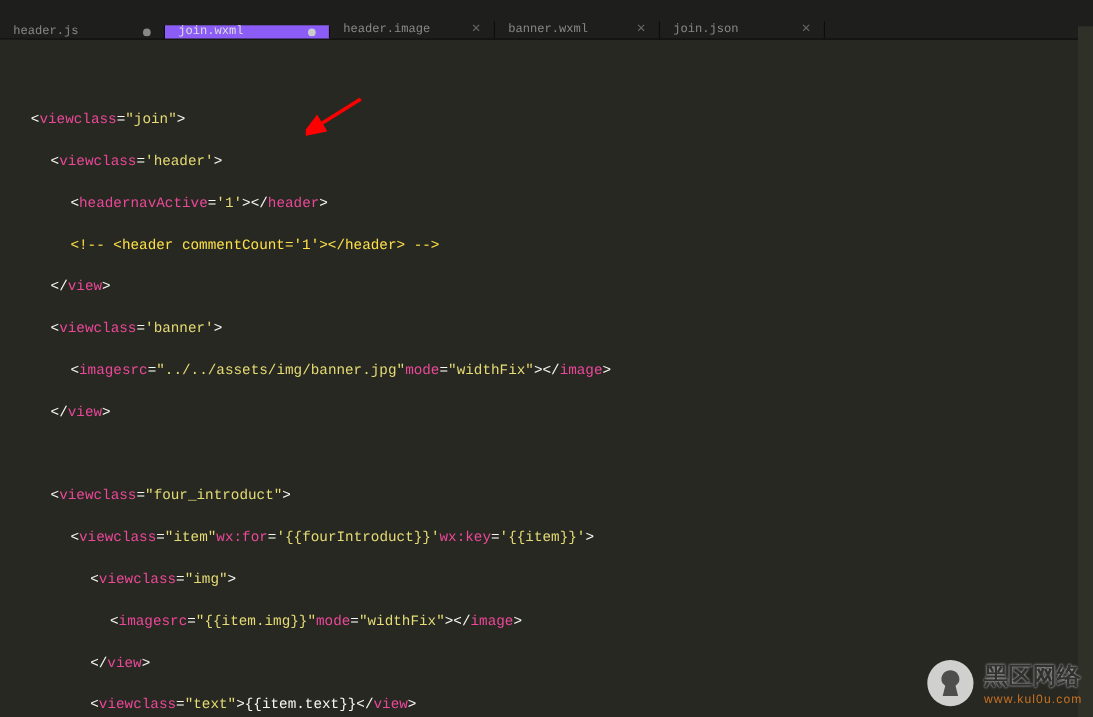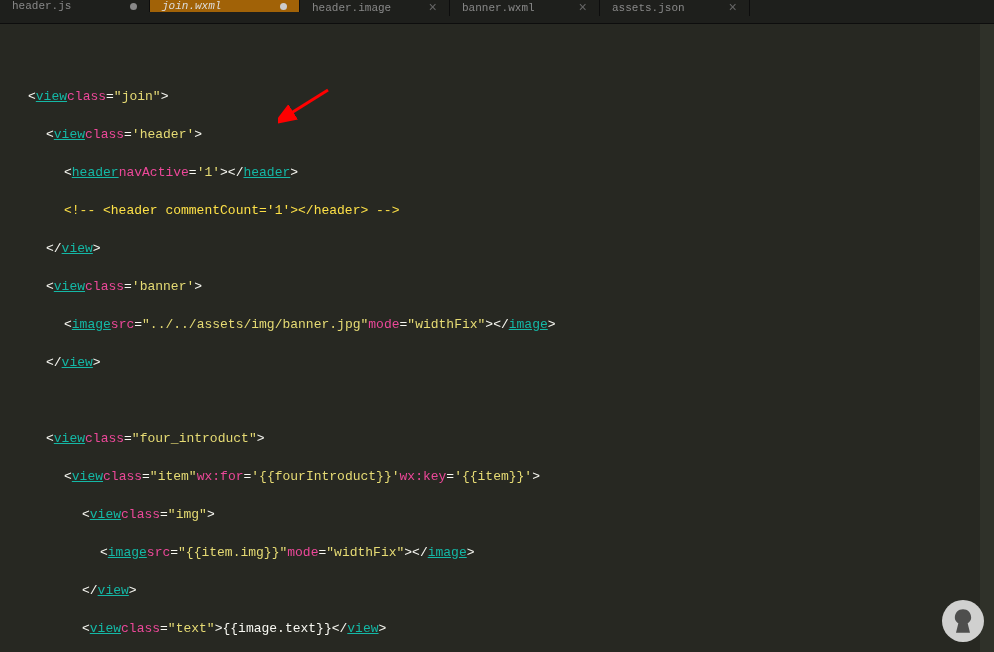--- a/index.html
+++ b/index.html
@@ -8,41 +8,40 @@
     font-family: Consolas, Monaco, 'Courier New', monospace;
     font-size: 13px;
     color: #f8f8f2;
     width: 994px;
     height: 652px;
     overflow: hidden;
     position: relative;
   }
   .tab-bar {
     background: #1e1f1c;
-    height: 24px;
-    display: flex;
-    align-items: flex-start;
+    height: 36px;
+    display: flex;
+    align-items: flex-end;
     border-bottom: 1px solid #0d0d0d;
   }
   .tab {
     display: flex;
     align-items: center;
     padding: 0 12px;
     color: #888;
     font-size: 11px;
     border-right: 1px solid #0d0d0d;
     gap: 10px;
     cursor: pointer;
     min-width: 150px;
     position: relative;
   }
   .tab.active {
-    background: #a16207;
+    background: #8b5cf6;
     color: #ddd;
-    font-style: italic;
     gap: 28px;
   }
   .tab .close {
     margin-left: auto;
     font-size: 14px;
     color: #666;
   }
   .tab .dirty {
     width: 7px;
     height: 7px;
@@ -68,21 +67,21 @@
     line-height: 19px;
     white-space: pre;
   }
   .ln { display: flex; }
   .indent { display: inline-block; }
   .i1 { width: 18px; }
   .i2 { width: 36px; }
   .i3 { width: 54px; }
   .i4 { width: 72px; }
   .c-bracket { color: #f8f8f2; }
-  .c-tag { color: #14b8a6; text-decoration: underline; }
+  .c-tag { color: #ec4899; }
   .c-attr { color: #ec4899; }
   .c-string { color: #e6db74; }
   .c-comment { color: #fde047; }
   .c-text { color: #f8f8f2; }
   .c-punc { color: #f8f8f2; }
 
   .arrow {
     position: absolute;
     top: 85px;
     left: 278px;
@@ -143,21 +142,21 @@
   </div>
   <div class="tab">
     <span>header.image</span>
     <span class="close">×</span>
   </div>
   <div class="tab">
     <span>banner.wxml</span>
     <span class="close">×</span>
   </div>
   <div class="tab">
-    <span>assets.json</span>
+    <span>join.json</span>
     <span class="close">×</span>
   </div>
 </div>
 
 <div class="righttool"></div>
 
 <div class="editor">
   <div class="gutter"></div>
   <div class="code">
 <div class="ln"><span class="c-bracket">&lt;</span><span class="c-tag">view</span> <span class="c-attr">class</span><span class="c-punc">=</span><span class="c-string">"join"</span><span class="c-bracket">&gt;</span></div>
@@ -167,21 +166,21 @@
 <div class="ln"><span class="indent i1"></span><span class="c-bracket">&lt;/</span><span class="c-tag">view</span><span class="c-bracket">&gt;</span></div>
 <div class="ln"><span class="indent i1"></span><span class="c-bracket">&lt;</span><span class="c-tag">view</span> <span class="c-attr">class</span><span class="c-punc">=</span><span class="c-string">'banner'</span><span class="c-bracket">&gt;</span></div>
 <div class="ln"><span class="indent i2"></span><span class="c-bracket">&lt;</span><span class="c-tag">image</span> <span class="c-attr">src</span><span class="c-punc">=</span><span class="c-string">"../../assets/img/banner.jpg"</span> <span class="c-attr">mode</span><span class="c-punc">=</span><span class="c-string">"widthFix"</span><span class="c-bracket">&gt;&lt;/</span><span class="c-tag">image</span><span class="c-bracket">&gt;</span></div>
 <div class="ln"><span class="indent i1"></span><span class="c-bracket">&lt;/</span><span class="c-tag">view</span><span class="c-bracket">&gt;</span></div>
 <div class="ln">&nbsp;</div>
 <div class="ln"><span class="indent i1"></span><span class="c-bracket">&lt;</span><span class="c-tag">view</span> <span class="c-attr">class</span><span class="c-punc">=</span><span class="c-string">"four_introduct"</span><span class="c-bracket">&gt;</span></div>
 <div class="ln"><span class="indent i2"></span><span class="c-bracket">&lt;</span><span class="c-tag">view</span> <span class="c-attr">class</span><span class="c-punc">=</span><span class="c-string">"item"</span> <span class="c-attr">wx:for</span><span class="c-punc">=</span><span class="c-string">'{{fourIntroduct}}'</span> <span class="c-attr">wx:key</span><span class="c-punc">=</span><span class="c-string">'{{item}}'</span><span class="c-bracket">&gt;</span></div>
 <div class="ln"><span class="indent i3"></span><span class="c-bracket">&lt;</span><span class="c-tag">view</span> <span class="c-attr">class</span><span class="c-punc">=</span><span class="c-string">"img"</span><span class="c-bracket">&gt;</span></div>
 <div class="ln"><span class="indent i4"></span><span class="c-bracket">&lt;</span><span class="c-tag">image</span> <span class="c-attr">src</span><span class="c-punc">=</span><span class="c-string">"{{item.img}}"</span> <span class="c-attr">mode</span><span class="c-punc">=</span><span class="c-string">"widthFix"</span><span class="c-bracket">&gt;&lt;/</span><span class="c-tag">image</span><span class="c-bracket">&gt;</span></div>
 <div class="ln"><span class="indent i3"></span><span class="c-bracket">&lt;/</span><span class="c-tag">view</span><span class="c-bracket">&gt;</span></div>
-<div class="ln"><span class="indent i3"></span><span class="c-bracket">&lt;</span><span class="c-tag">view</span> <span class="c-attr">class</span><span class="c-punc">=</span><span class="c-string">"text"</span><span class="c-bracket">&gt;</span><span class="c-text">{{image.text}}</span><span class="c-bracket">&lt;/</span><span class="c-tag">view</span><span class="c-bracket">&gt;</span></div>
+<div class="ln"><span class="indent i3"></span><span class="c-bracket">&lt;</span><span class="c-tag">view</span> <span class="c-attr">class</span><span class="c-punc">=</span><span class="c-string">"text"</span><span class="c-bracket">&gt;</span><span class="c-text">{{item.text}}</span><span class="c-bracket">&lt;/</span><span class="c-tag">view</span><span class="c-bracket">&gt;</span></div>
 
 
 
 
 
 
 
 
 
 
@@ -201,13 +200,17 @@
   </defs>
   <line x1="50" y1="5" x2="10" y2="30" stroke="#ff0000" stroke-width="3" marker-end="url(#ah)"></line>
 </svg>
 
 <div class="watermark">
   <div class="logo">
     <svg viewBox="0 0 24 24">
         <path fill="#555" d="M12 2C8 2 5 5 5 9c0 3 2 4 3 5l-2 8h12l-2-8c1-1 3-2 3-5 0-4-3-7-7-7z"></path>
       </svg>
   </div>
+  <div>
+    <div class="txt1">黑区网络</div>
+    <div class="txt2">www.kul0u.com</div>
+  </div>
 </div>
 
 </body></html>

